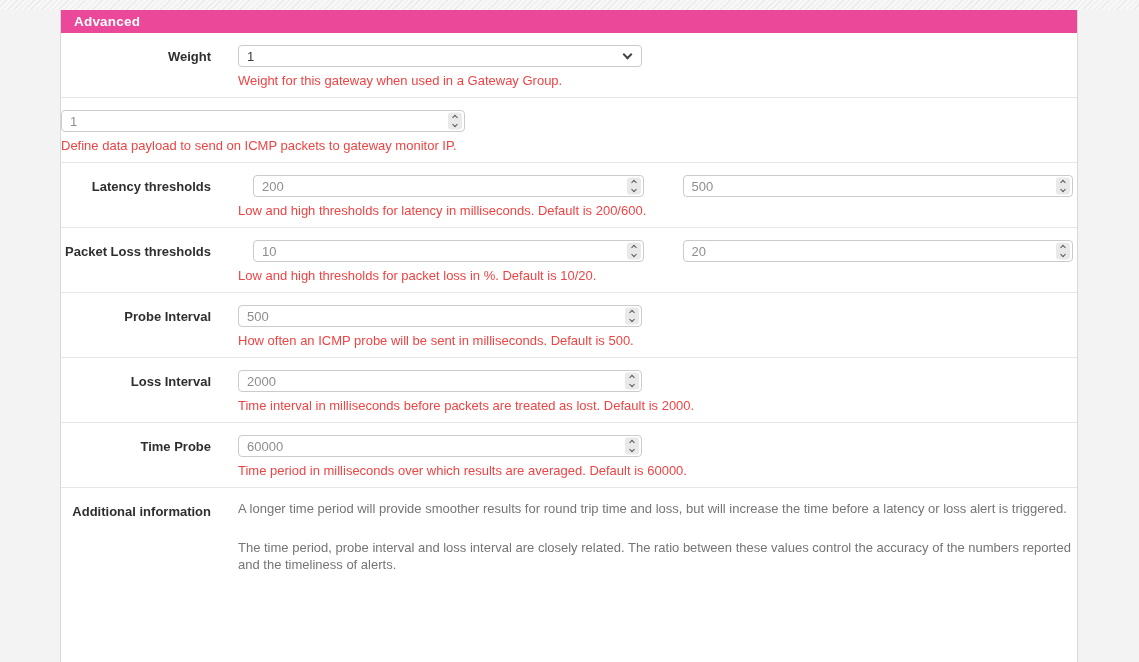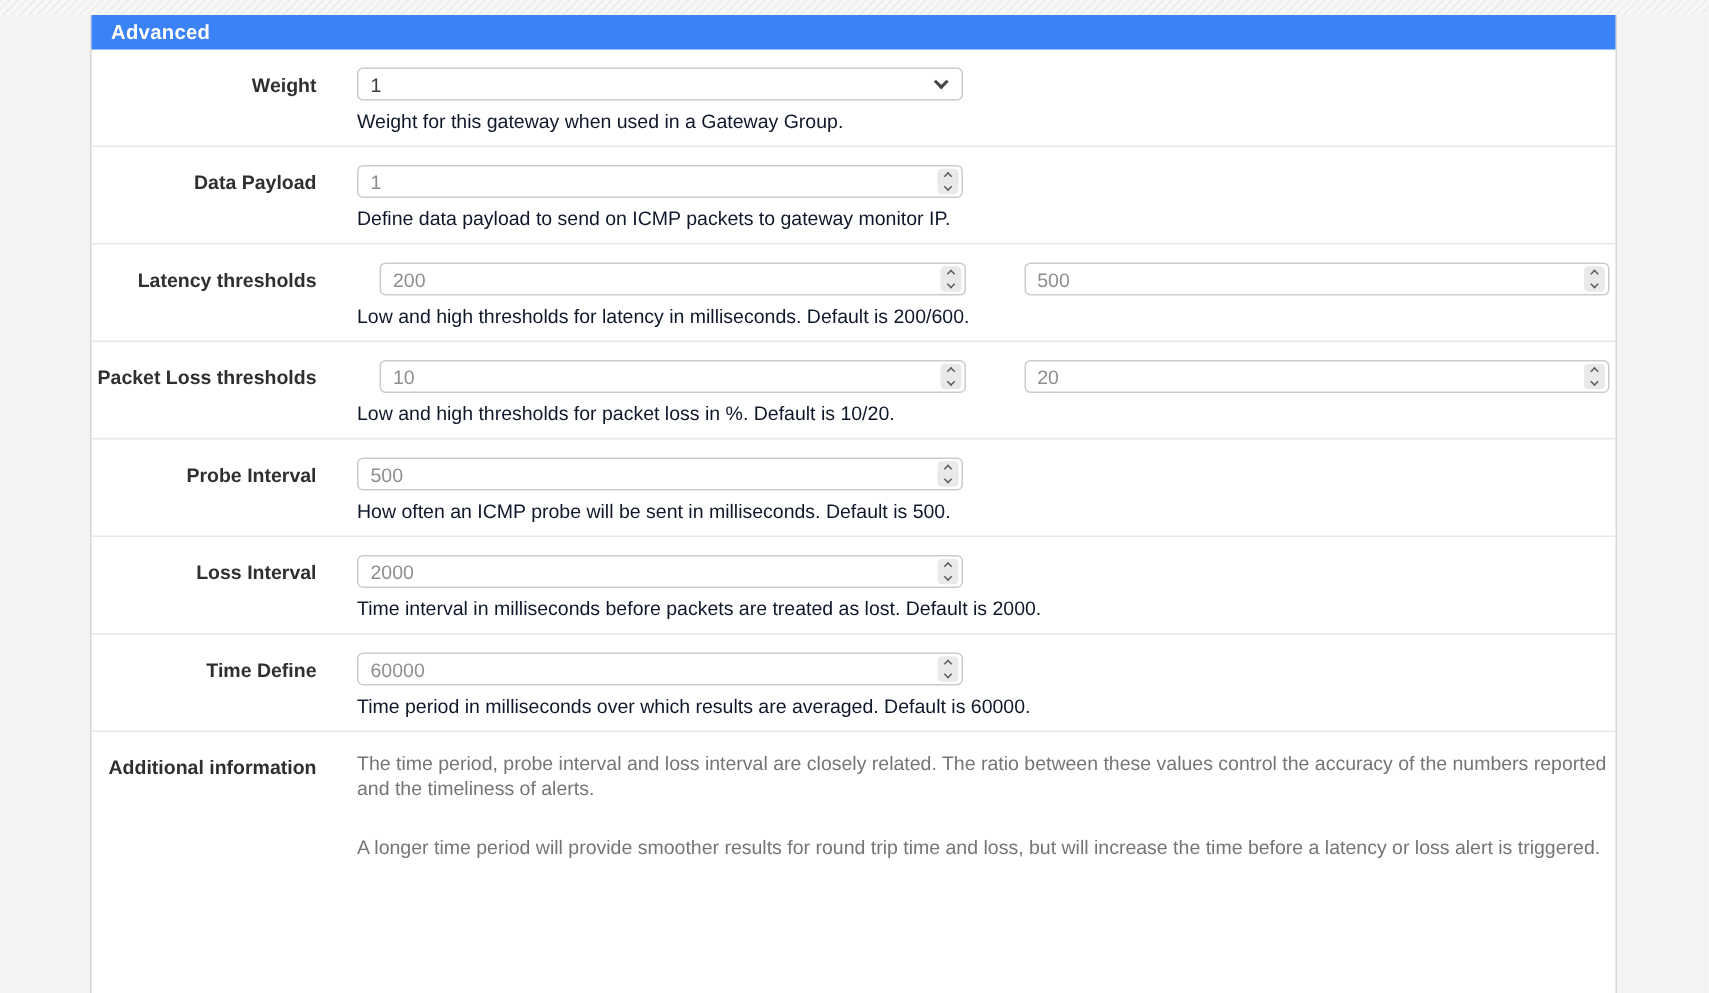--- a/index.html
+++ b/index.html
@@ -12,21 +12,21 @@
   .top-strip {
     position:absolute; left:0; top:0; width:1139px; height:10px;
     background:repeating-linear-gradient(135deg,#ebebeb 0 1px,#f7f7f7 1px 4px);
   }
   .panel {
     position:absolute; left:60px; top:10px; width:1018px; min-height:700px;
     background:#ffffff;
     border:1px solid #d8d8d8; border-top:none;
   }
   .panel-heading {
-    background:#3b82f6; color:#ffffff;
+    background:#ec4899; color:#ffffff;
     height:23px; padding:4px 13px;
     font-weight:bold; font-size:13.5px;
     letter-spacing:0.2px;
   }
   .form-row {
     display:flex;
     border-bottom:1px solid #e7e7e7;
     padding:12px 0 8px 0;
   }
   .col-label {
@@ -77,21 +77,21 @@
     display:flex; flex-direction:column;
     align-items:center; justify-content:center;
     gap:3px; cursor:pointer;
   }
   .chev { width:4px; height:4px; display:block; }
   .chev.up   { border-left:1.4px solid #5a5a5a; border-top:1.4px solid #5a5a5a; transform:rotate(45deg); margin-top:1px; }
   .chev.down { border-right:1.4px solid #5a5a5a; border-bottom:1.4px solid #5a5a5a; transform:rotate(45deg); margin-bottom:1px; }
 
   .help {
     margin-top:5px;
-    color:#0f172a;
+    color:#ef4444;
     line-height:17px;
   }
   .form-row.spaced .help { }
 
   .info-text { color:#757575; line-height:17px; max-width:838px; }
   .info-text .para + .para { margin-top:22px; }
   .info-row { padding-bottom:24px; border-bottom:none; }
 </style>
 </head>
 <body>
@@ -108,21 +108,20 @@
         <select class="form-select">
           <option>1</option>
         </select>
         <span class="sel-chev"></span>
       </div>
       <div class="help">Weight for this gateway when used in a Gateway Group.</div>
     </div>
   </div>
 
   <div class="form-row">
-    <div class="col-label">Data Payload</div>
     <div class="col-content">
       <div class="num-field">
         <input type="text" value="1" style="">
         <span class="spinner">
           <span class="chev up"></span>
           <span class="chev down"></span>
         </span>
       </div>
       <div class="help">Define data payload to send on ICMP packets to gateway monitor IP.</div>
     </div>
@@ -196,36 +195,36 @@
         <span class="spinner">
           <span class="chev up"></span>
           <span class="chev down"></span>
         </span>
       </div>
       <div class="help">Time interval in milliseconds before packets are treated as lost. Default is 2000.</div>
     </div>
   </div>
 
   <div class="form-row spaced">
-    <div class="col-label">Time Define</div>
+    <div class="col-label">Time Probe</div>
     <div class="col-content">
       <div class="num-field">
         <input type="text" value="60000" style="">
         <span class="spinner">
           <span class="chev up"></span>
           <span class="chev down"></span>
         </span>
       </div>
       <div class="help">Time period in milliseconds over which results are averaged. Default is 60000.</div>
     </div>
   </div>
 
 
   <div class="form-row info-row">
     <div class="col-label">Additional information</div>
     <div class="col-content">
       <div class="info-text">
+        <div class="para">A longer time period will provide smoother results for round trip time and loss, but will increase the time before a latency or loss alert is triggered.</div>
         <div class="para">The time period, probe interval and loss interval are closely related. The ratio between these values control the accuracy of the numbers reported and the timeliness of alerts.</div>
-        <div class="para">A longer time period will provide smoother results for round trip time and loss, but will increase the time before a latency or loss alert is triggered.</div>
       </div>
     </div>
   </div>
 </div>
 
 </body></html>

